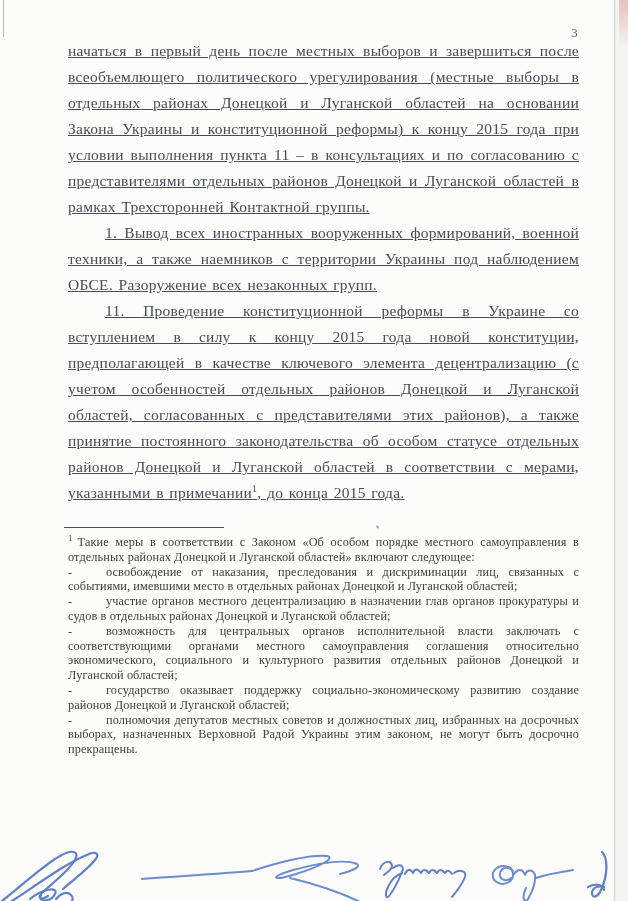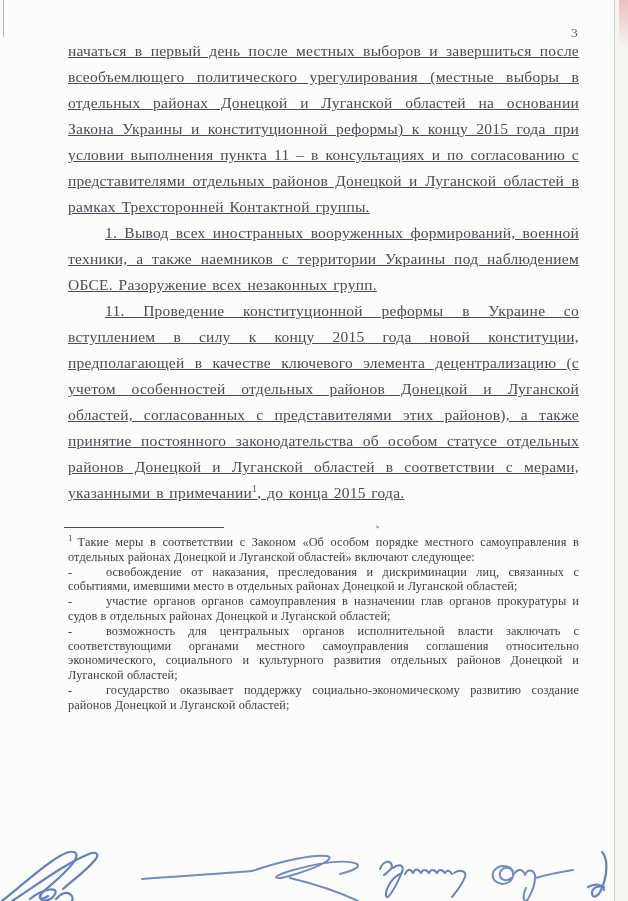--- a/index.html
+++ b/index.html
@@ -66,23 +66,24 @@
   <div class="body-text">
     <p>начаться в первый день после местных выборов и завершиться после всеобъемлющего политического урегулирования (местные выборы в отдельных районах Донецкой и Луганской областей на основании Закона Украины и конституционной реформы) к концу 2015 года при условии выполнения пункта 11 – в консультациях и по согласованию с представителями отдельных районов Донецкой и Луганской областей в рамках Трехсторонней Контактной группы.</p>
     <p class="indent">1. Вывод всех иностранных вооруженных формирований, военной техники, а также наемников с территории Украины под наблюдением ОБСЕ. Разоружение всех незаконных групп.</p>
     <p class="indent"><span>11. Проведение конституционной реформы в Украине со вступлением в силу к концу 2015 года новой конституции, предполагающей в качестве ключевого элемента децентрализацию (с учетом особенностей отдельных районов Донецкой и Луганской областей, согласованных с представителями этих районов), а также принятие постоянного законодательства об особом статусе отдельных районов Донецкой и Луганской областей в соответствии с мерами, указанными в примечании</span><sup class="sup-ref">1</sup><span>, до конца 2015 года.</span></p>
   </div>
 
   <div class="footnote">
     <div class="fn-rule"></div>
     <div class="fn-intro"><sup class="fn-sup">1</sup><span>Такие меры в соответствии с Законом «Об особом порядке местного самоуправления в отдельных районах Донецкой и Луганской областей» включают следующее:</span></div>
     <div class="fn-item"><span class="fn-dash">-</span><span>освобождение от наказания, преследования и дискриминации лиц, связанных с событиями, имевшими место в отдельных районах Донецкой и Луганской областей;</span></div>
-    <div class="fn-item"><span class="fn-dash">-</span><span>участие органов органов самоуправления в назначении глав органов прокуратуры и судов в отдельных районах Донецкой и Луганской областей;</span></div>
+    <div class="fn-item"><span class="fn-dash">-</span><span>участие органов местного децентрализацию в назначении глав органов прокуратуры и судов в отдельных районах Донецкой и Луганской областей;</span></div>
     <div class="fn-item"><span class="fn-dash">-</span><span>возможность для центральных органов исполнительной власти заключать с соответствующими органами местного самоуправления соглашения относительно экономического, социального и культурного развития отдельных районов Донецкой и Луганской областей;</span></div>
     <div class="fn-item"><span class="fn-dash">-</span><span>государство оказывает поддержку социально-экономическому развитию создание районов Донецкой и Луганской областей;</span></div>
+    <div class="fn-item"><span class="fn-dash">-</span><span>полномочия депутатов местных советов и должностных лиц, избранных на досрочных выборах, назначенных Верховной Радой Украины этим законом, не могут быть досрочно прекращены.</span></div>
   </div>
 
   <svg class="signatures" viewBox="0 0 628 60" xmlns="http://www.w3.org/2000/svg">
     <g stroke="#4c70bf" stroke-width="2.2" opacity="0.88">
       <path d="M2,60 C18,48 42,25 60,15 C72,8 80,10 75,19 C68,31 50,44 42,52 C37,57 41,60 48,55"></path>
       <path d="M12,60 C36,45 62,24 89,13 C96,10 100,13 95,19 C87,29 73,39 63,48"></path>
       <path d="M30,58 C42,48 59,45 55,53 C51,61 37,62 41,54"></path>
       <path d="M56,58 C61,52 67,50 71,54 C75,58 71,63 66,65"></path>
     </g>
     <g stroke="#5a7dc8" stroke-width="2" opacity="0.88">

